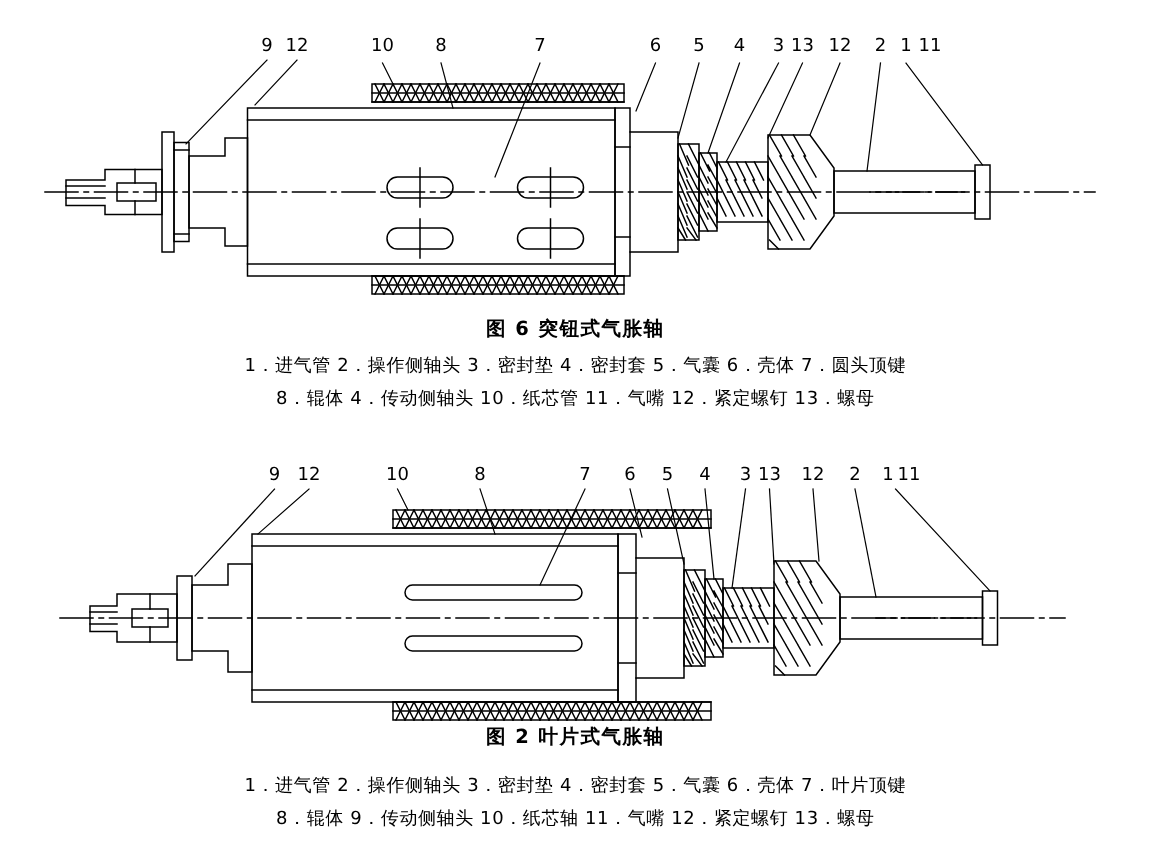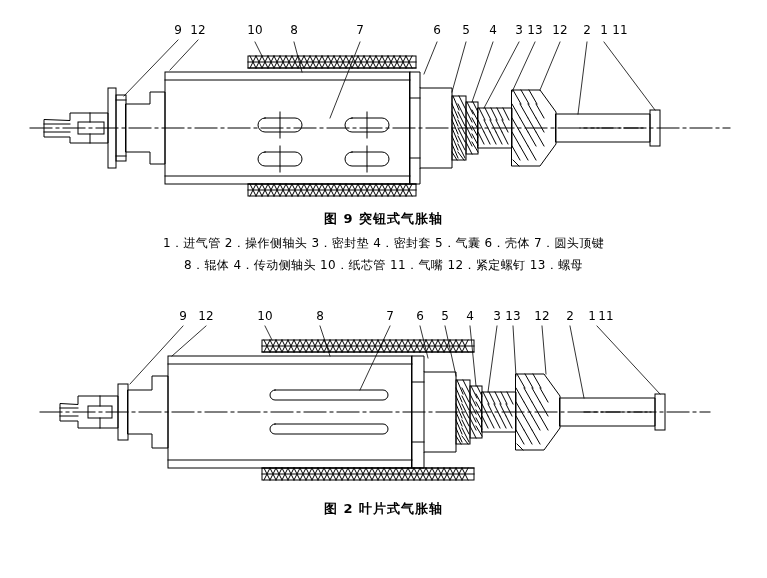--- a/index.html
+++ b/index.html
@@ -41,21 +41,21 @@
     position: absolute;
     left: 0;
     width: 767px;
     text-align: center;
     font-family: "DejaVu Sans", "Liberation Sans", sans-serif;
     font-size: 13px;
     font-weight: bold;
     letter-spacing: 1px;
   }
   #figure-1-caption { top: 210px; }
-  #figure-2-caption { top: 210px; }
+  #figure-2-caption { top: 192px; }
 
   .legend {
     position: absolute;
     left: 0;
     width: 767px;
     text-align: center;
     font-family: "DejaVu Sans", "Liberation Sans", sans-serif;
     font-size: 12px;
     line-height: 22px;
     letter-spacing: 0.4px;
@@ -180,21 +180,21 @@
         <text x="493" y="34">4</text>
         <text x="519" y="34">3</text>
         <text x="535" y="34">13</text>
         <text x="560" y="34">12</text>
         <text x="587" y="34">2</text>
         <text x="604" y="34">1</text>
         <text x="620" y="34">11</text>
       </g>
     </svg>
 
-    <div class="fig-caption" id="figure-1-caption">图 9  突钮式气胀轴</div>
+    <div class="fig-caption" id="figure-1-caption">图 6  突钮式气胀轴</div>
 
     <div class="legend" id="figure-1-legend">
       <div class="legend-line">1．进气管  2．操作侧轴头  3．密封垫  4．密封套  5．气囊  6．壳体  7．圆头顶键</div>
       <div class="legend-line">8．辊体  4．传动侧轴头  10．纸芯管  11．气嘴  12．紧定螺钉  13．螺母</div>
     </div>
   </div>
 
   <div class="figure-block" id="figure-2-block">
 
     <svg class="drawing" id="figure-2-drawing" viewBox="0 0 767 200">
@@ -291,15 +291,19 @@
         <text x="513" y="30">13</text>
         <text x="542" y="30">12</text>
         <text x="570" y="30">2</text>
         <text x="592" y="30">1</text>
         <text x="606" y="30">11</text>
       </g>
     </svg>
 
     <div class="fig-caption" id="figure-2-caption">图 2  叶片式气胀轴</div>
 
+    <div class="legend" id="figure-2-legend">
+      <div class="legend-line">1．进气管  2．操作侧轴头  3．密封垫  4．密封套  5．气囊  6．壳体  7．叶片顶键</div>
+      <div class="legend-line">8．辊体  9．传动侧轴头  10．纸芯轴  11．气嘴  12．紧定螺钉  13．螺母</div>
+    </div>
   </div>
 
 </div>
 
 </body></html>

